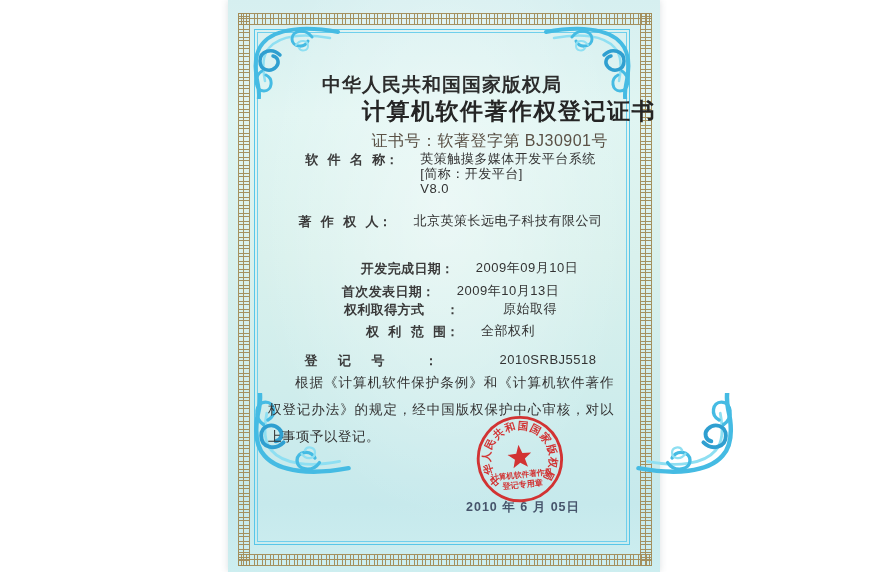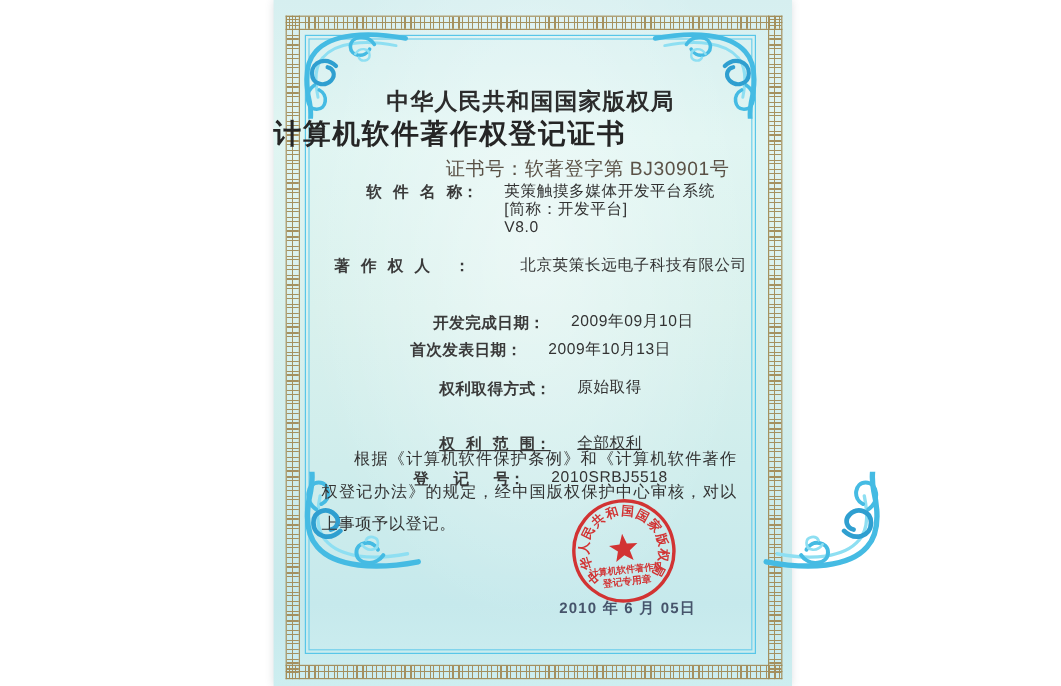--- a/index.html
+++ b/index.html
@@ -49,43 +49,43 @@
   .fl-tr{right:26px;top:25px;transform:scaleX(-1);}
   .fl-bl{left:22px;bottom:22px;transform:scaleY(-1) scale(1.12);transform-origin:left top;}
   .fl-br{right:26px;bottom:22px;transform:scale(-1.12,-1.12);transform-origin:right top;}
   
   .authority{
     position:absolute;left:0;right:4px;top:72px;text-align:center;
     font-family:"Liberation Serif","DejaVu Serif",serif;
     font-size:19px;font-weight:bold;color:#2c2c2c;letter-spacing:1px;
   }
   .cert-title{
-    position:absolute;left:0;right:4px;top:96px;text-align:left;
+    position:absolute;left:0;right:4px;top:96px;text-align:right;
     font-family:"Liberation Serif","DejaVu Serif",serif;
     font-size:23px;font-weight:bold;color:#252525;letter-spacing:1.5px;
   }
   .cert-no{
     position:absolute;right:52px;top:131px;
     font-size:16px;color:#5a5146;letter-spacing:.5px;
   }
   .fields{position:absolute;left:47px;right:34px;top:151px;}
   .field-row{display:flex;align-items:flex-start;font-size:13px;color:#333;justify-content:center;}
   .flabel{
     display:inline-block;width:80px;flex:0 0 80px;
     text-align:justify;text-align-last:justify;
     font-weight:bold;color:#3a3a3a;white-space:normal;
   }
   .fcolon{flex:0 0 auto;font-weight:bold;color:#3a3a3a;}
   .fvalue{margin-left:22px;white-space:pre-line;line-height:15px;color:#333;letter-spacing:.5px;}
-  .row-author{margin-top:17px;gap:20px;}
+  .row-author{margin-top:17px;}
   .row-dev{margin-top:29px;margin-left:38px;}
   .row-pub{margin-top:5px;}
-  .row-method{margin-top:14px;}
-  .row-scope{margin-top:28px;text-decoration:underline;}
-  .row-reg{margin-top:11px;}
+  .row-method{gap:22px;}
+  .row-scope{margin-top:4px;}
+  .row-reg{margin-top:11px;gap:40px;}
   .statement{
     position:absolute;left:40px;right:46px;top:369px;
     font-size:13.5px;line-height:27px;color:#333;
     text-indent:2em;letter-spacing:.5px;text-align:justify;
   }
   .issue-date{
     position:absolute;left:238px;top:499px;width:140px;
     font-size:12.5px;font-weight:bold;color:#46546b;letter-spacing:1px;
   }
   .seal{

